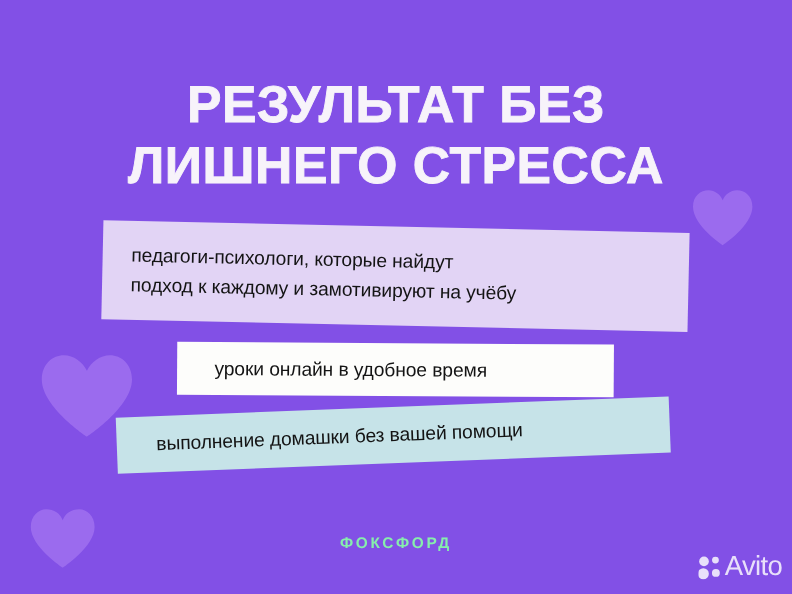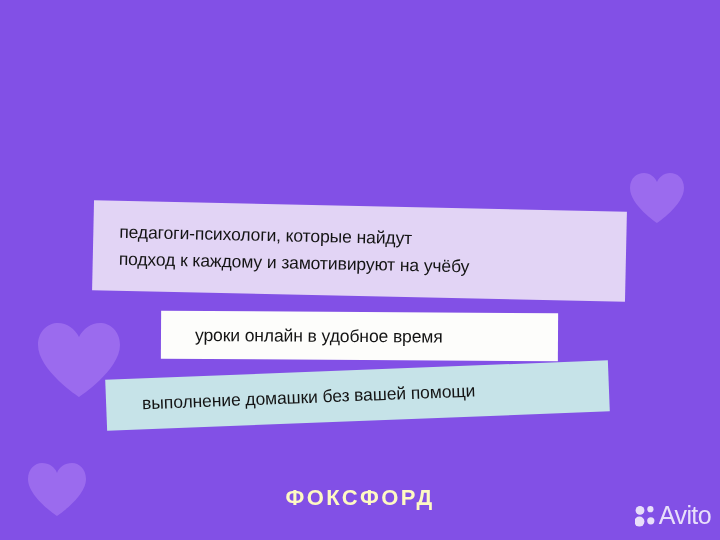--- a/index.html
+++ b/index.html
@@ -95,24 +95,24 @@
     padding: 0 36px;
   }
 
   
   #brand-logo {
     position: absolute;
     left: 0;
     top: 485px;
     width: 720px;
     text-align: center;
-    color: #fef9c3;
+    color: #86efac;
     font-family: "Liberation Sans", sans-serif;
     font-weight: bold;
-    font-size: 22px;
+    font-size: 14px;
     letter-spacing: 2.4px;
     text-transform: uppercase;
   }
 
   
   #avito-watermark {
     position: absolute;
     right: 9px;
     bottom: 12px;
     display: flex;
@@ -151,20 +151,22 @@
     </svg>
   </div>
 
   <div class="heart" id="heart-bottom">
     <svg width="62" height="55" viewBox="0 0 62 55" aria-hidden="true">
       <path d="M31 54 C31 54 2 35 2 17 C2 7 9 1 16 1 C23 1 29 5 31 11 C33 5 39 1 46 1 C53 1 60 7 60 17 C60 35 31 54 31 54 Z" fill="#9B6BEE"></path>
     </svg>
   </div>
 
   <h1 id="headline">
+    <span class="hl-line">Результат без</span>
+    <span class="hl-line">Лишнего стресса</span>
   </h1>
 
   <div class="banner" id="banner-1">
     <span>
       <span class="banner-text">педагоги-психологи, которые найдут</span>
       <span class="banner-text">подход к каждому и замотивируют на учёбу</span>
     </span>
   </div>
 
   <div class="banner" id="banner-2">

